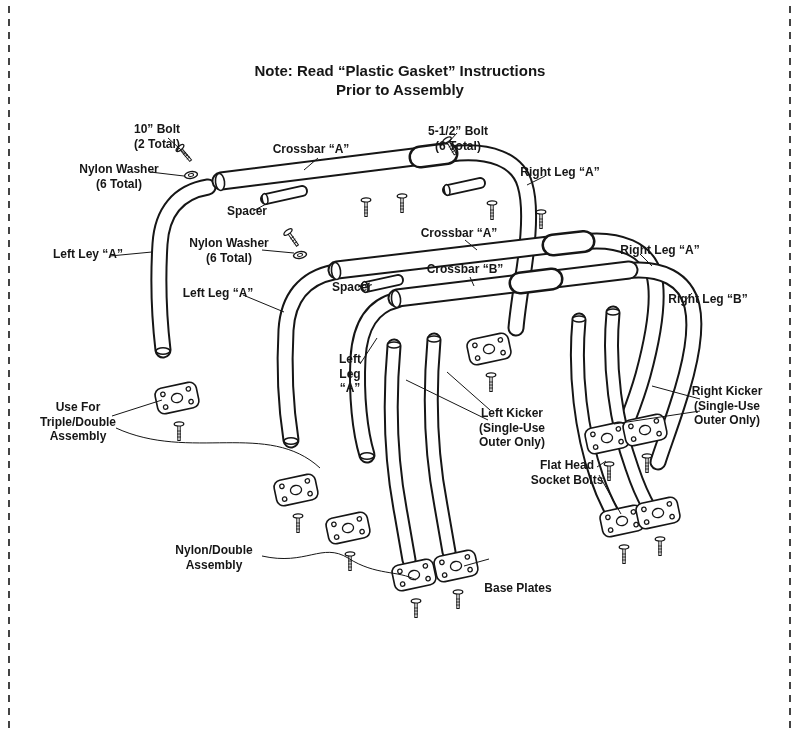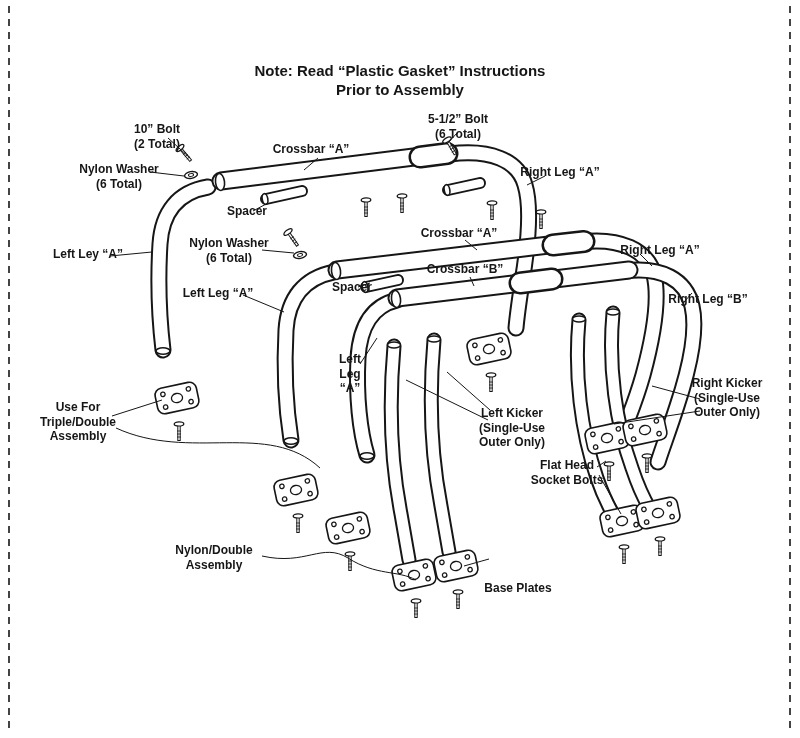--- a/index.html
+++ b/index.html
@@ -213,21 +213,21 @@
     </g>
   </svg>
 
   <div class="title" style="left:400px;top:62px">Note: Read “Plastic Gasket” Instructions
 Prior to Assembly</div>
   <div class="lbl" style="left:157px;top:122px">10” Bolt
 (2 Total)</div>
   <div class="lbl" style="left:119px;top:162px">Nylon Washer
 (6 Total)</div>
   <div class="lbl" style="left:311px;top:142px">Crossbar “A”</div>
-  <div class="lbl" style="left:458px;top:112px">5-1/2” Bolt
+  <div class="lbl" style="left:458px;top:124px">5-1/2” Bolt
 (6 Total)</div>
   <div class="lbl" style="left:560px;top:165px">Right Leg “A”</div>
   <div class="lbl" style="left:247px;top:204px">Spacer</div>
   <div class="lbl" style="left:88px;top:247px">Left Ley “A”</div>
   <div class="lbl" style="left:229px;top:236px">Nylon Washer
 (6 Total)</div>
   <div class="lbl" style="left:459px;top:226px">Crossbar “A”</div>
   <div class="lbl" style="left:660px;top:243px">Right Leg “A”</div>
   <div class="lbl" style="left:465px;top:262px">Crossbar “B”</div>
   <div class="lbl" style="left:352px;top:280px">Spacer</div>
@@ -235,21 +235,21 @@
   <div class="lbl" style="left:218px;top:286px">Left Leg “A”</div>
   <div class="lbl" style="left:350px;top:352px">Left
 Leg
 “A”</div>
   <div class="lbl" style="left:78px;top:400px">Use For
 Triple/Double
 Assembly</div>
   <div class="lbl" style="left:512px;top:406px">Left Kicker
 (Single-Use
 Outer Only)</div>
-  <div class="lbl" style="left:727px;top:376px">Right Kicker
+  <div class="lbl" style="left:727px;top:384px">Right Kicker
 (Single-Use
 Outer Only)</div>
   <div class="lbl" style="left:567px;top:458px">Flat Head
 Socket Bolts</div>
   <div class="lbl" style="left:214px;top:543px">Nylon/Double
 Assembly</div>
   <div class="lbl" style="left:518px;top:581px">Base Plates</div>
 
 </div>
 

